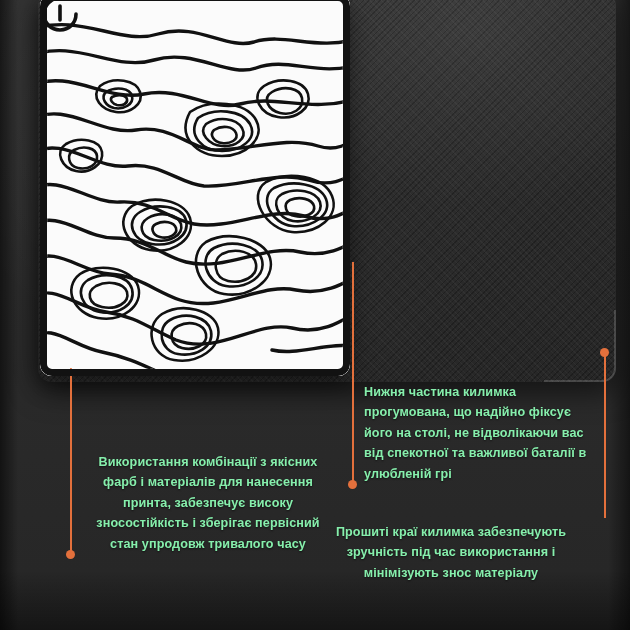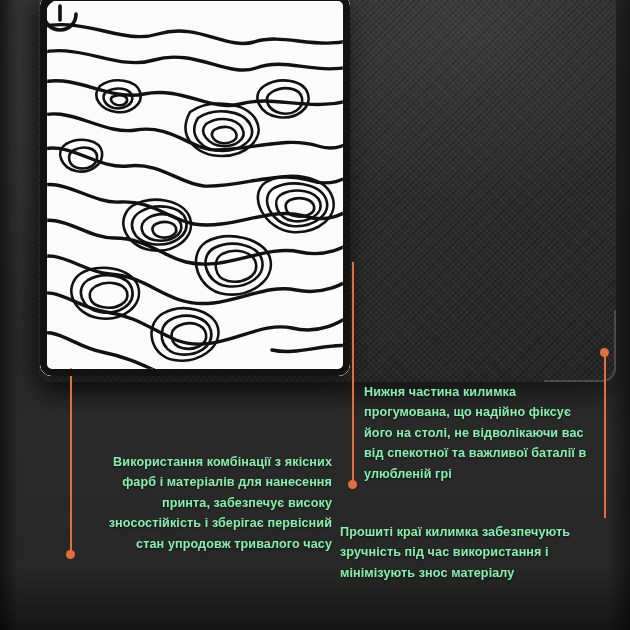--- a/index.html
+++ b/index.html
@@ -143,33 +143,33 @@
     font-size: 12.6px;
     line-height: 1.62;
     font-weight: 700;
     letter-spacing: 0.1px;
     text-shadow: 0 1px 2px rgba(0,0,0,0.6);
   }
   .cap-left {
     left: 84px;
     top: 452px;
     width: 248px;
-    text-align: right;
+    text-align: center;
   }
   .cap-mid {
     left: 364px;
     top: 382px;
     width: 228px;
     text-align: left;
   }
   .cap-right {
-    left: 340px;
+    left: 320px;
     top: 522px;
     width: 262px;
-    text-align: left;
+    text-align: center;
   }
 </style>
 </head>
 <body>
 
 <div class="stage">
 
   <div class="bg-light"></div>
   <div class="bg-edge-left"></div>
   <div class="bg-edge-right"></div>

